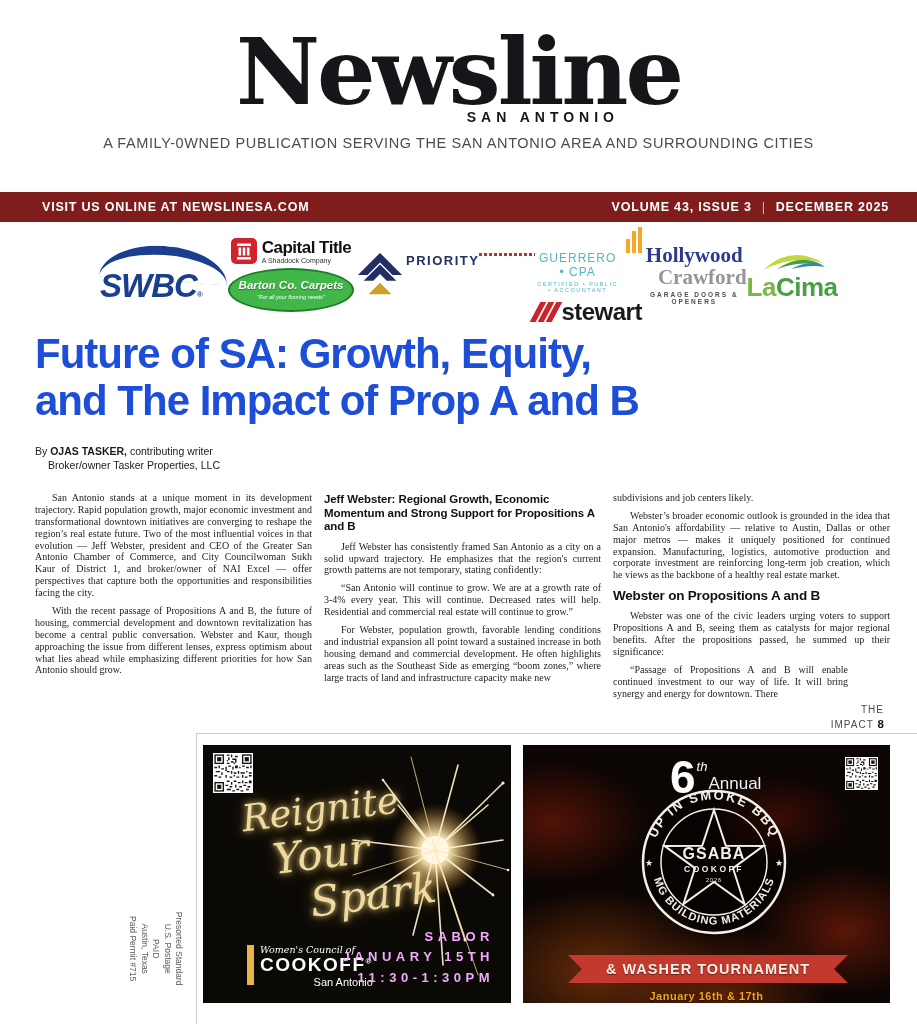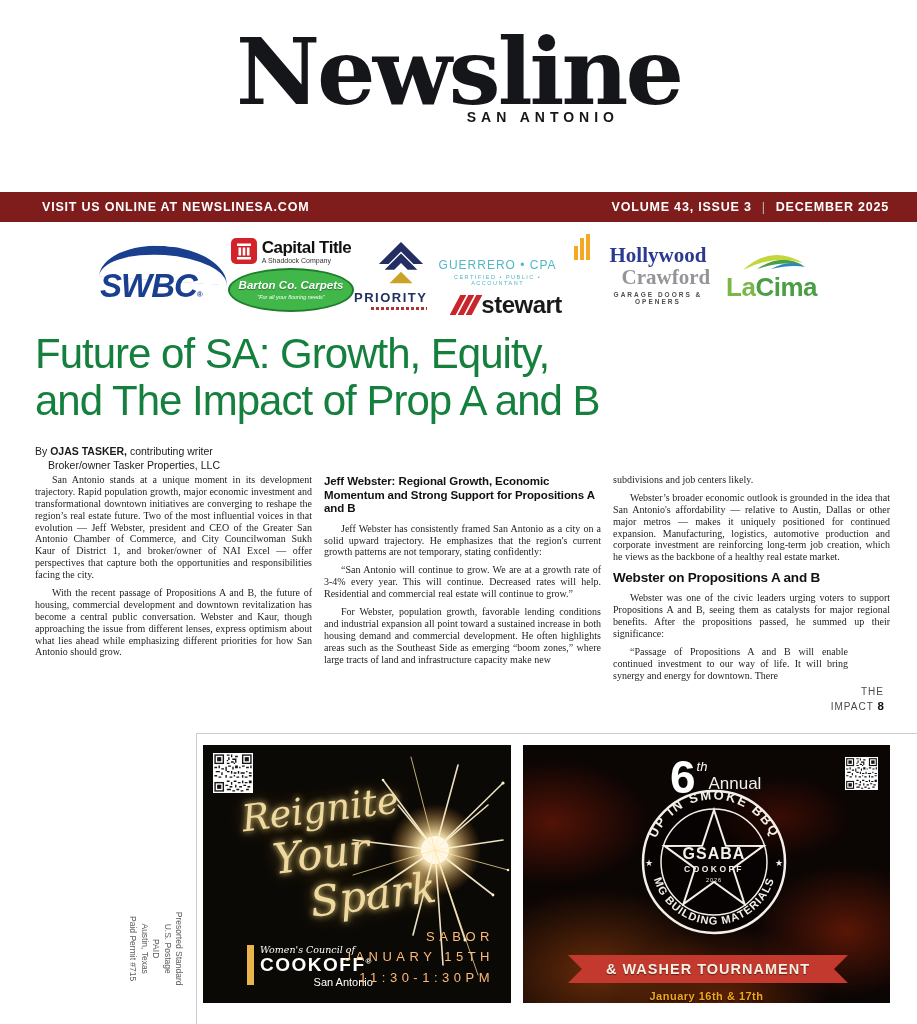--- a/index.html
+++ b/index.html
@@ -28,21 +28,21 @@
   .swbc-text{margin-top:-14px;font-style:italic;font-weight:800;font-size:33px;letter-spacing:-1px;color:#1b3f8f;}
   .swbc-reg{font-size:8px;vertical-align:baseline;}
   .stack{display:flex;flex-direction:column;align-items:center;gap:4px;}
   .ct-row{display:flex;align-items:center;gap:5px;}
   .ct-text .ct-name{font-weight:700;font-size:17px;color:#111;letter-spacing:-0.5px;line-height:1;}
   .ct-text .ct-sub{font-size:7px;color:#333;margin-top:1px;}
   .barton{width:122px;height:40px;background:#41b649;border:2px solid #1e7c2a;border-radius:50%;
           display:flex;flex-direction:column;align-items:center;justify-content:center;color:#fff;}
   .barton-name{font-weight:700;font-style:italic;font-size:11.5px;line-height:1;text-shadow:0 1px 1px rgba(0,0,0,.4);}
   .barton-tag{font-size:5.5px;font-style:italic;margin-top:2px;}
-  .priority{display:flex;flex-direction:column;align-items:flex-end;}
+  .priority{display:flex;flex-direction:row;align-items:flex-start;}
   .priority-name{font-weight:700;font-size:13px;letter-spacing:1.5px;color:#232e63;margin-top:2px;}
   .priority-tagline{width:56px;height:3px;margin-top:2px;
       background:repeating-linear-gradient(90deg,#b23131 0 3px,transparent 3px 5px);}
   .guerrero-text{text-align:center;color:#53b7c6;}
   .guerrero-name{font-size:12px;letter-spacing:1px;margin-top:24px;}
   .guerrero-sub{font-size:5.5px;letter-spacing:1.5px;margin-top:2px;}
   .guerrero-row{display:flex;align-items:flex-start;gap:6px;}
   .bars{display:flex;align-items:flex-end;gap:2px;height:26px;}
   .bars i{display:block;width:4px;background:#f7a823;}
   .stewart-row{display:flex;align-items:center;gap:4px;margin-top:3px;}
@@ -52,26 +52,26 @@
   .hollywood{text-align:center;font-family:"Liberation Serif",serif;}
   .hw-1{font-weight:700;font-size:21px;color:#2b3990;line-height:1;}
   .hw-2{font-weight:700;font-size:21px;color:#939598;line-height:1;margin:1px 0 0 16px;}
   .hw-sub{font-family:"Liberation Sans",sans-serif;font-size:6.5px;font-weight:700;letter-spacing:2px;
           color:#4d4d4d;margin-top:3px;}
   .lacima{display:flex;flex-direction:column;align-items:center;}
   .lacima-name{font-weight:700;font-size:26px;line-height:1;letter-spacing:-0.5px;}
   .lacima-la{color:#7ab648;}
   .lacima-cima{color:#4a9e44;}
   
-  .headline{position:absolute;top:330px;left:35px;width:740px;font-weight:400;font-size:42px;
-            line-height:1.12;letter-spacing:-1px;color:#15803d;}
+  .headline{position:absolute;top:330px;left:35px;width:740px;font-weight:700;font-size:42px;
+            line-height:1.12;letter-spacing:-1px;color:#1d4ed8;}
   .byline{position:absolute;top:445px;left:35px;font-size:10.5px;line-height:1.3;color:#1a1a1a;}
   .byline .b-author{font-weight:700;}
   .byline-2{margin-left:13px;}
-  .columns{position:absolute;top:474px;left:35px;width:855px;display:flex;gap:12px;}
+  .columns{position:absolute;top:492px;left:35px;width:855px;display:flex;gap:12px;}
   .col{width:277px;font-family:"Liberation Serif",serif;font-size:10px;line-height:1.19;
        text-align:justify;color:#1d1d1d;}
   .col p{margin:0 0 6px 0;}
   .col p.ind{text-indent:17px;}
   .col-heading{font-family:"Liberation Sans",sans-serif;font-weight:700;font-size:11.5px;
                line-height:1.18;letter-spacing:-0.1px;margin:1px 0 7px 0;color:#111;text-align:left;}
   .col-subheading{font-family:"Liberation Sans",sans-serif;font-weight:700;font-size:13.5px;
                   margin:7px 0 6px 0;color:#111;text-align:left;letter-spacing:-0.2px;}
   .col3{position:relative;}
   .col3 .short{width:235px;}
@@ -94,22 +94,22 @@
   .script-1{font-size:37px;}
   .script-2{font-size:42px;margin-left:26px;}
   .script-3{font-size:42px;margin-left:58px;}
   .sparkler{position:absolute;left:0;top:0;}
   .wcr{position:absolute;left:44px;bottom:15px;display:flex;gap:6px;color:#fff;}
   .wcr-bar{width:7px;height:40px;background:#e8b54d;}
   .wcr-pre{font-family:"DejaVu Serif",serif;font-style:italic;font-size:9.5px;line-height:1;}
   .wcr-name{font-weight:700;font-size:19px;letter-spacing:1.5px;line-height:1.15;}
   .wcr-reg{font-size:8px;vertical-align:super;}
   .wcr-city{font-size:11px;text-align:right;line-height:1.1;}
-  .sabor{position:absolute;right:17px;bottom:14px;text-align:right;color:#fdba74;
-         letter-spacing:4.5px;font-size:13px;line-height:1.6;font-weight:400;}
+  .sabor{position:absolute;right:17px;bottom:14px;text-align:right;color:#f0abfc;
+         letter-spacing:4.5px;font-size:13px;line-height:1.6;font-weight:700;}
   
   .ad-right{position:absolute;left:523px;top:745px;width:367px;height:258px;overflow:hidden;
     background:
       radial-gradient(140px 90px at 8% 30%, rgba(140,30,8,.55), transparent 70%),
       radial-gradient(180px 120px at 20% 88%, rgba(215,90,15,.45), transparent 70%),
       radial-gradient(150px 100px at 55% 97%, rgba(200,70,10,.42), transparent 70%),
       radial-gradient(130px 95px at 88% 72%, rgba(165,40,8,.5), transparent 70%),
       radial-gradient(100px 60px at 70% 28%, rgba(95,18,5,.55), transparent 70%),
       #0b0504;}
   .ad-right .qr-box{position:absolute;right:12px;top:12px;width:33px;height:33px;}
@@ -147,20 +147,21 @@
   </defs>
 </svg>
 
 <div class="page">
 
   <div class="masthead">
     <div class="mast-inner">
       <div class="mast-title">Newsline</div>
       <div class="mast-region">SAN ANTONIO</div>
     </div>
+    <div class="tagline">A FAMILY-0WNED PUBLICATION SERVING THE SAN ANTONIO AREA AND SURROUNDING CITIES</div>
   </div>
 
   <div class="infobar">
     <span>VISIT US ONLINE AT NEWSLINESA.COM</span>
     <span class="infobar-right">
       <span>VOLUME 43, ISSUE 3</span>
       <span class="infobar-divider">|</span>
       <span>DECEMBER 2025</span>
     </span>
   </div>

